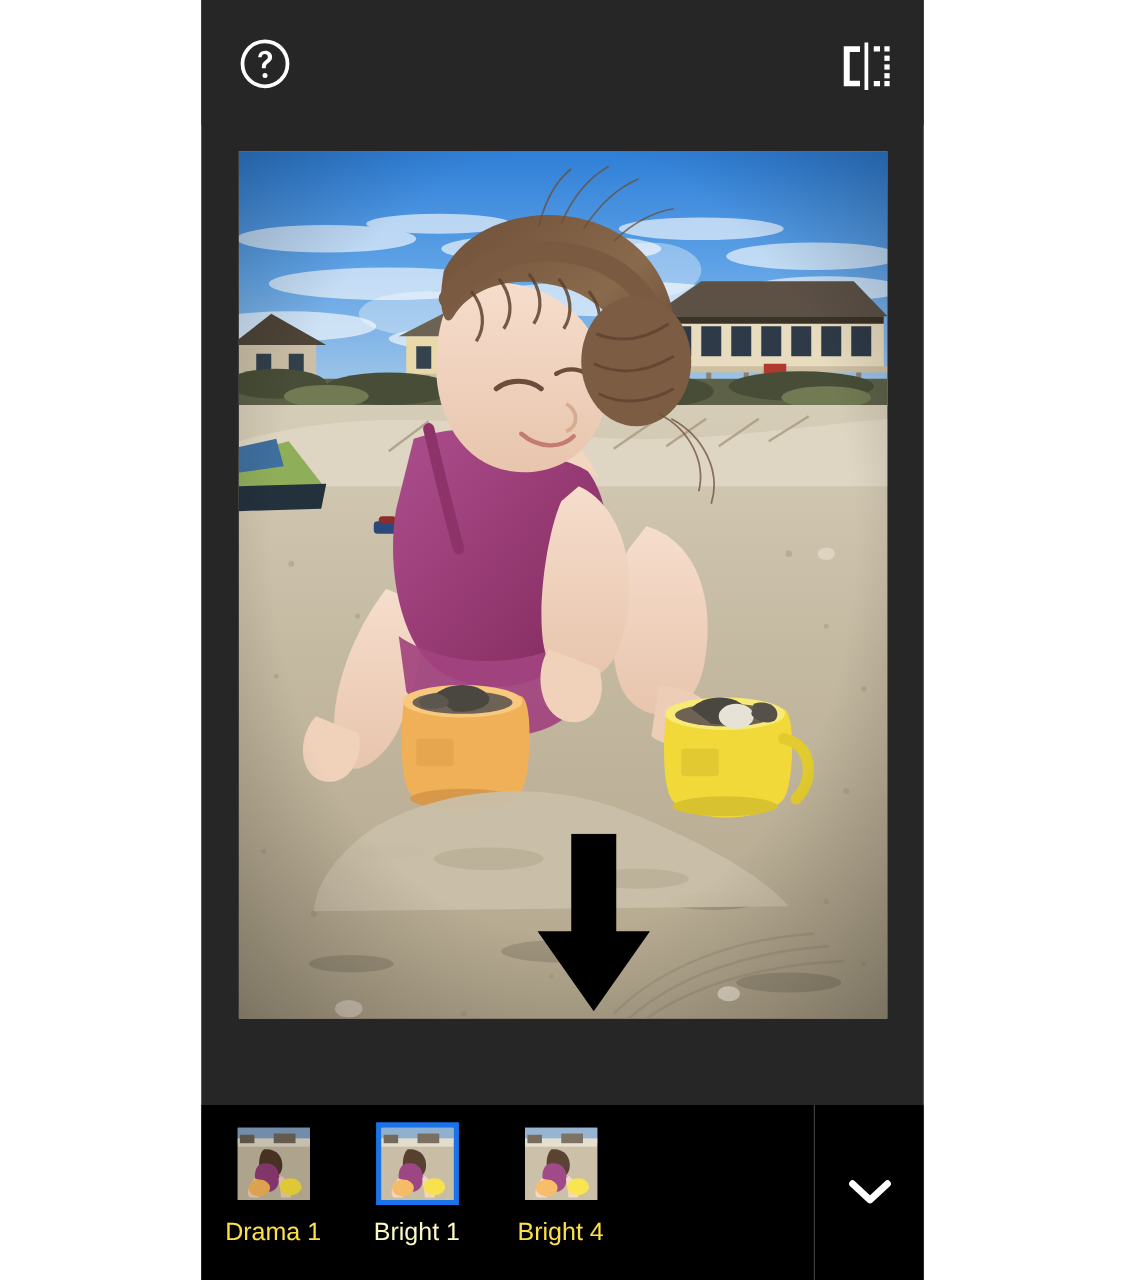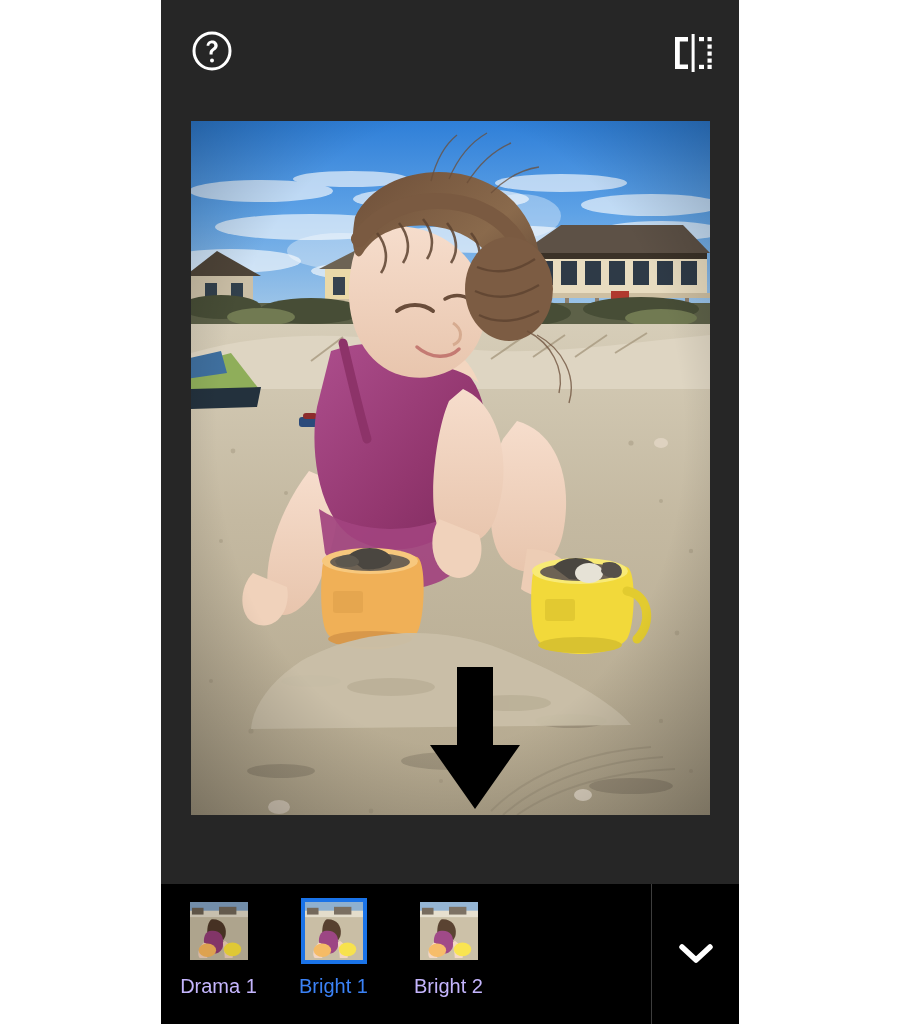--- a/index.html
+++ b/index.html
@@ -132,28 +132,28 @@
 
   .thumb-frame svg {
     display: block;
     width: 100%;
     height: 100%;
   }
 
   .filter-label {
     margin-top: 12px;
     font-size: 20px;
-    color: #c4b5fd;
+    color: #fde047;
     font-family: "Liberation Sans", sans-serif;
     line-height: 1;
     white-space: nowrap;
   }
 
   .filter-item.selected .filter-label {
-    color: #3b82f6;
+    color: #fef9c3;
   }
 
   .strip-divider {
     position: absolute;
     left: 490px;
     top: 0;
     width: 1px;
     height: 140px;
     background: #3d3d3d;
   }
@@ -546,21 +546,21 @@
               <rect x="30" y="5" width="18" height="8" fill="#7d7264"></rect>
               <rect y="16" width="60" height="44" fill="#ccc1a8"></rect>
               <path d="M22 18 C32 17 38 24 37 33 C36 41 28 45 22 42 C17 39 16 23 22 18 Z" fill="#5a4332"></path>
               <path d="M20 30 C30 28 36 34 34 46 C32 55 20 56 16 48 C13 41 14 32 20 30 Z" fill="#a04a88"></path>
               <path d="M14 42 C9 48 7 54 10 58 L18 58 C16 52 18 46 17 43 Z" fill="#f4d8c4"></path>
               <path d="M36 40 C42 44 46 52 44 58 L36 58 C36 52 34 46 34 42 Z" fill="#f4d8c4"></path>
               <ellipse cx="18" cy="50" rx="9" ry="7" fill="#f7bd6a"></ellipse>
               <ellipse cx="44" cy="49" rx="9" ry="7" fill="#f9e451"></ellipse>
             </svg>
           </div>
-          <div class="filter-label">Bright 2</div>
+          <div class="filter-label">Bright 4</div>
         </div>
 
       </div>
 
       <div class="strip-divider"></div>
 
       <div class="expand-btn">
         <svg width="34" height="22" viewBox="0 0 34 22">
           <path d="M3 4 L17 17 L31 4" fill="none" stroke="#ffffff" stroke-width="5.5" stroke-linecap="round" stroke-linejoin="round"></path>
         </svg>

